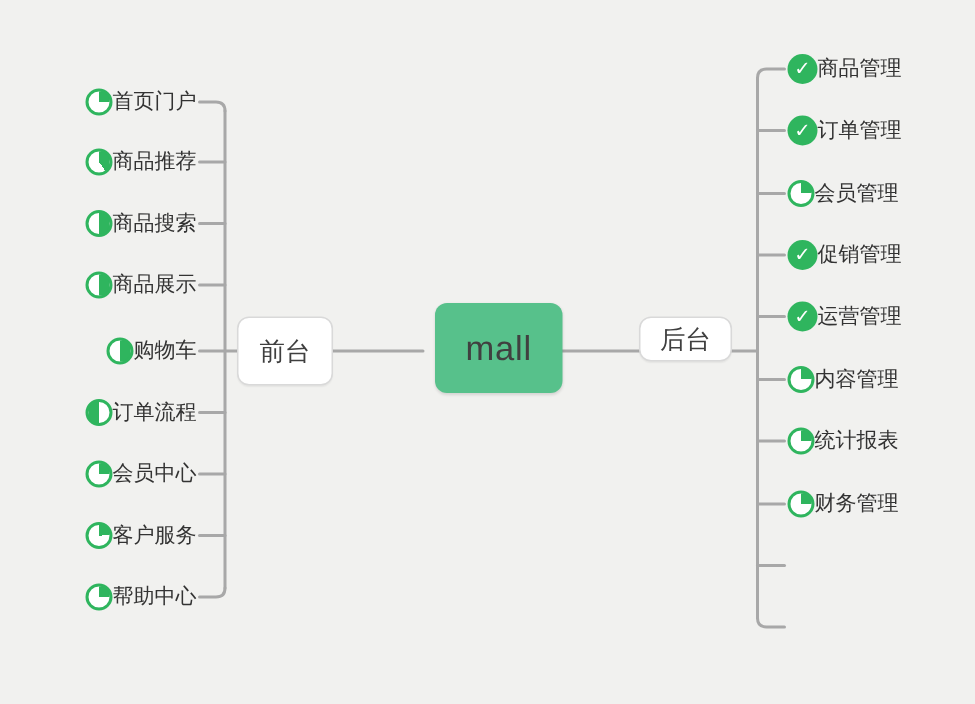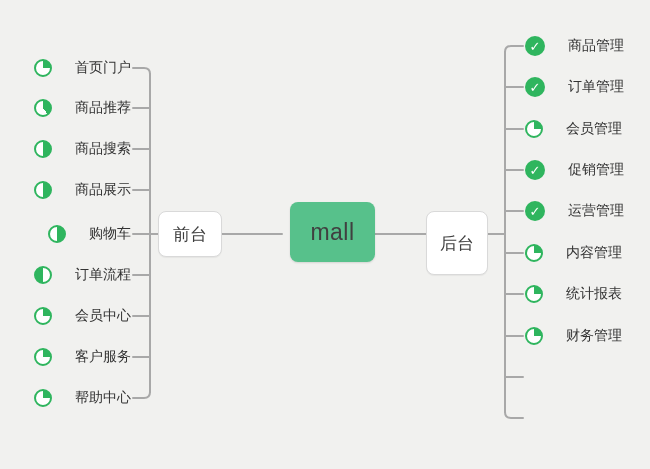--- a/index.html
+++ b/index.html
@@ -33,26 +33,26 @@
     background:var(--center-node-green);
     color:#404040;font-size:23px;letter-spacing:.5px;
     box-shadow:0 1px 2px rgba(0,0,0,.12);
   }
   .branch-node{
     background:#fff;border:1px solid var(--node-border);
     color:#3f3f3f;font-size:17px;
     box-shadow:0 1px 1px rgba(0,0,0,.05);
   }
   .front-node{left:158px;top:211px;width:64px;height:46px}
-  .back-node{left:426px;top:211px;width:62px;height:64px}
+  .back-node{left:426px;top:211px;width:62px;height:30px}
 
   
   .item{
     position:absolute;height:26px;
-    display:flex;align-items:center;gap:23px;
+    display:flex;align-items:center;gap:0;
     color:var(--text);font-size:14px;white-space:nowrap;
   }
   .item-left{right:519px}
   .item-right{left:525px}
 
   
   .ni{width:18px;height:18px;border-radius:50%;flex:0 0 auto}
   .ni[data-variant^="progress"]{border:2px solid var(--accent-green);background:#fff}
   .ni[data-variant="progress-25"]{background:conic-gradient(var(--accent-green) 0 25%,#fff 0)}
   .ni[data-variant="progress-40"]{background:conic-gradient(var(--accent-green) 0 40%,#fff 0)}

